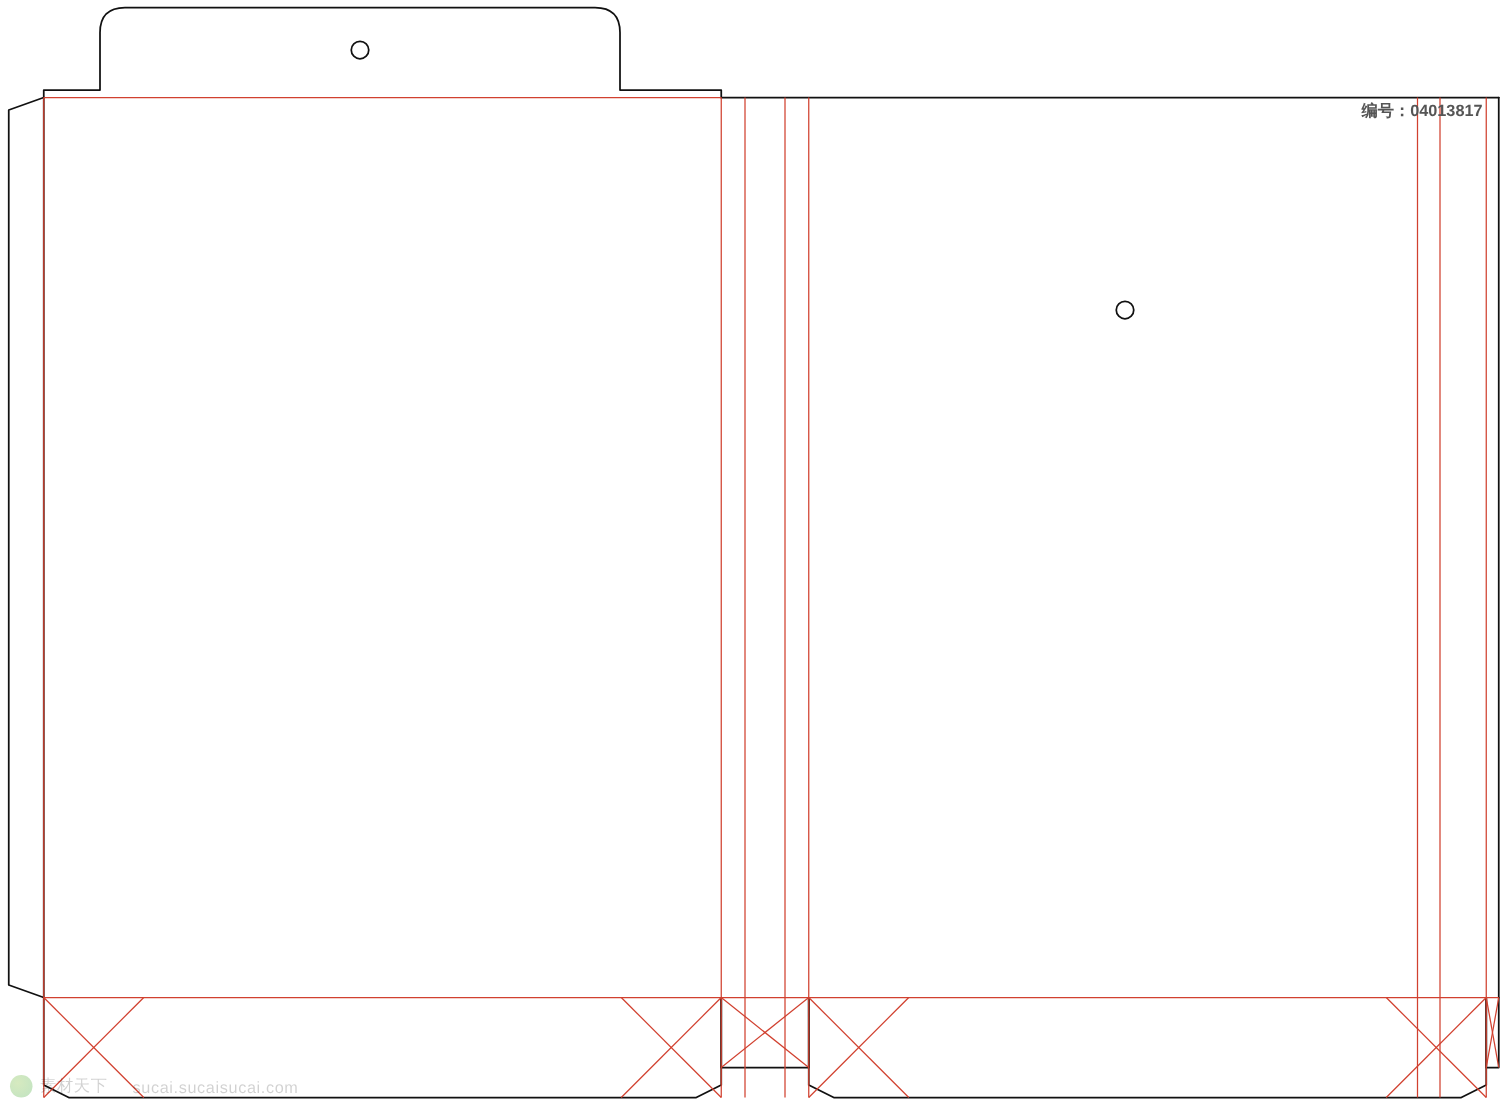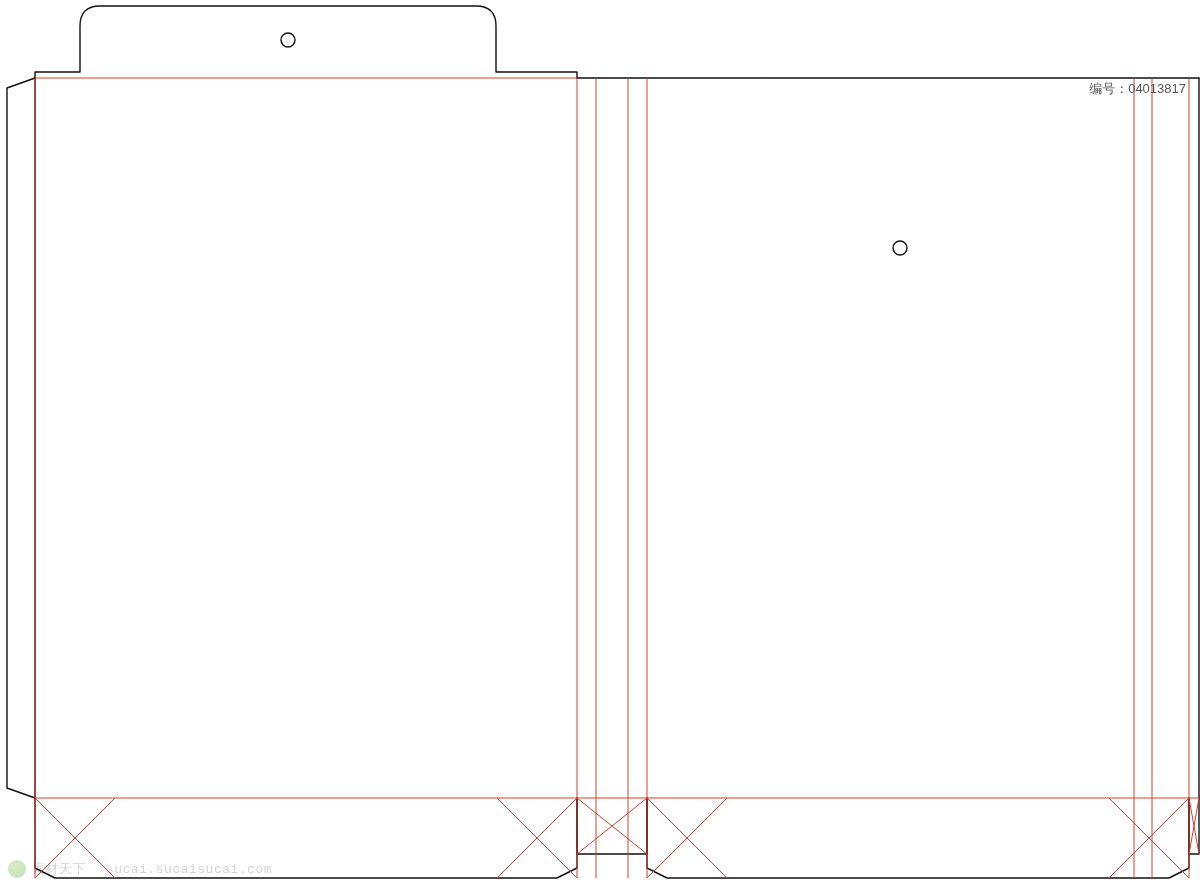--- a/index.html
+++ b/index.html
@@ -1,21 +1,21 @@
 <!DOCTYPE html>
 <html><head>
 <meta charset="utf-8">
 <style>
   html,body{margin:0;padding:0;background:#fff;font-family:Arial,"Microsoft YaHei",sans-serif;}
   .stage{position:relative;width:1200px;height:882px;overflow:hidden;}
   svg{position:absolute;top:0;left:0;}
-  .wm{position:absolute;color:rgba(0,0,0,.18);font-size:13px;letter-spacing:.5px;font-family:Liberation Mono, monospace;}
+  .wm{position:absolute;color:rgba(0,0,0,.18);font-size:13px;letter-spacing:.5px;}
   .wm-logo{left:8px;bottom:4px;display:flex;align-items:center;gap:6px;}
   .wm-logo .dot{width:18px;height:18px;border-radius:50%;background:radial-gradient(circle at 35% 35%,#8bc34a,#4caf50);opacity:.35;}
-  .idlabel{position:absolute;right:14px;top:80px;font-size:13px;color:#555;}
+  .idlabel{position:absolute;right:14px;top:80px;font-size:13px;color:#555;font-weight:bold;}
 </style>
 </head>
 <body>
 <div class="stage">
 
 <svg id="dieline-svg" width="1200" height="882" viewBox="0 0 1200 882">
       <path d="M 35 78 L 35 72 L 80 72 L 80 26 Q 80 6 100 6 L 476 6 Q 496 6 496 26 L 496 72 L 577 72 L 577 78" stroke="#111111" stroke-width="1.4" fill="none" stroke-linejoin="round" stroke-linecap="round"></path>
       <circle cx="288" cy="40" r="7" stroke="#111111" stroke-width="1.4" fill="none" stroke-linejoin="round" stroke-linecap="round"></circle>
       <path d="M 35 78 L 7 88 L 7 788 L 35 798" stroke="#111111" stroke-width="1.4" fill="none" stroke-linejoin="round" stroke-linecap="round"></path>
       <line x1="35" y1="78" x2="35" y2="798" stroke="#111111" stroke-width="1.4" fill="none" stroke-linejoin="round" stroke-linecap="round"></line>

